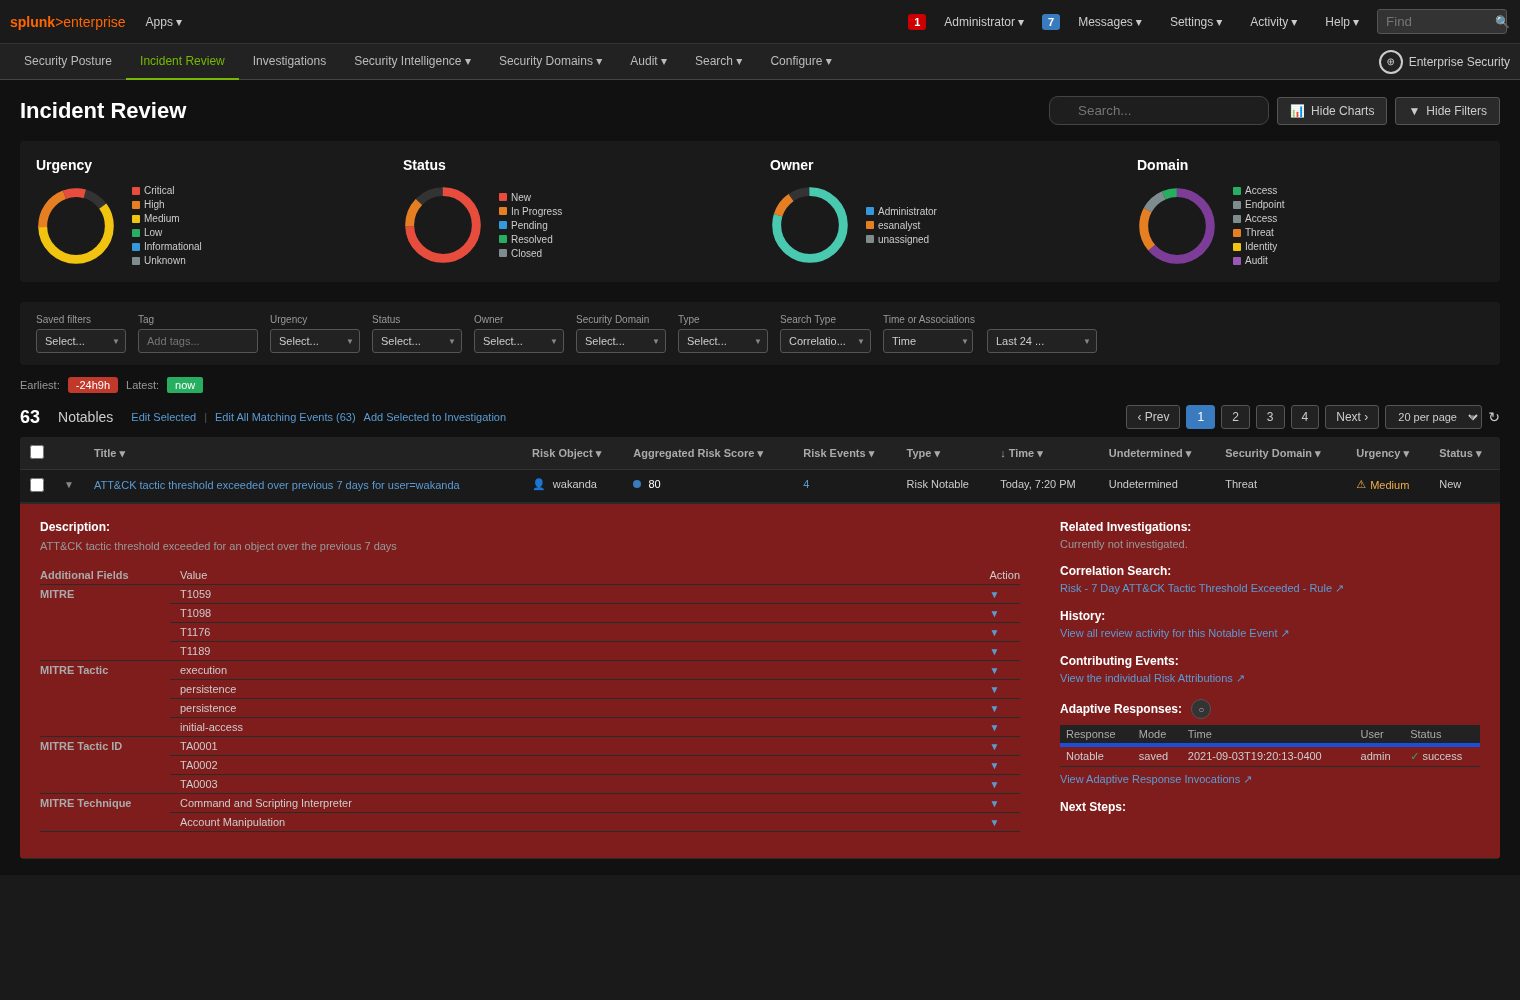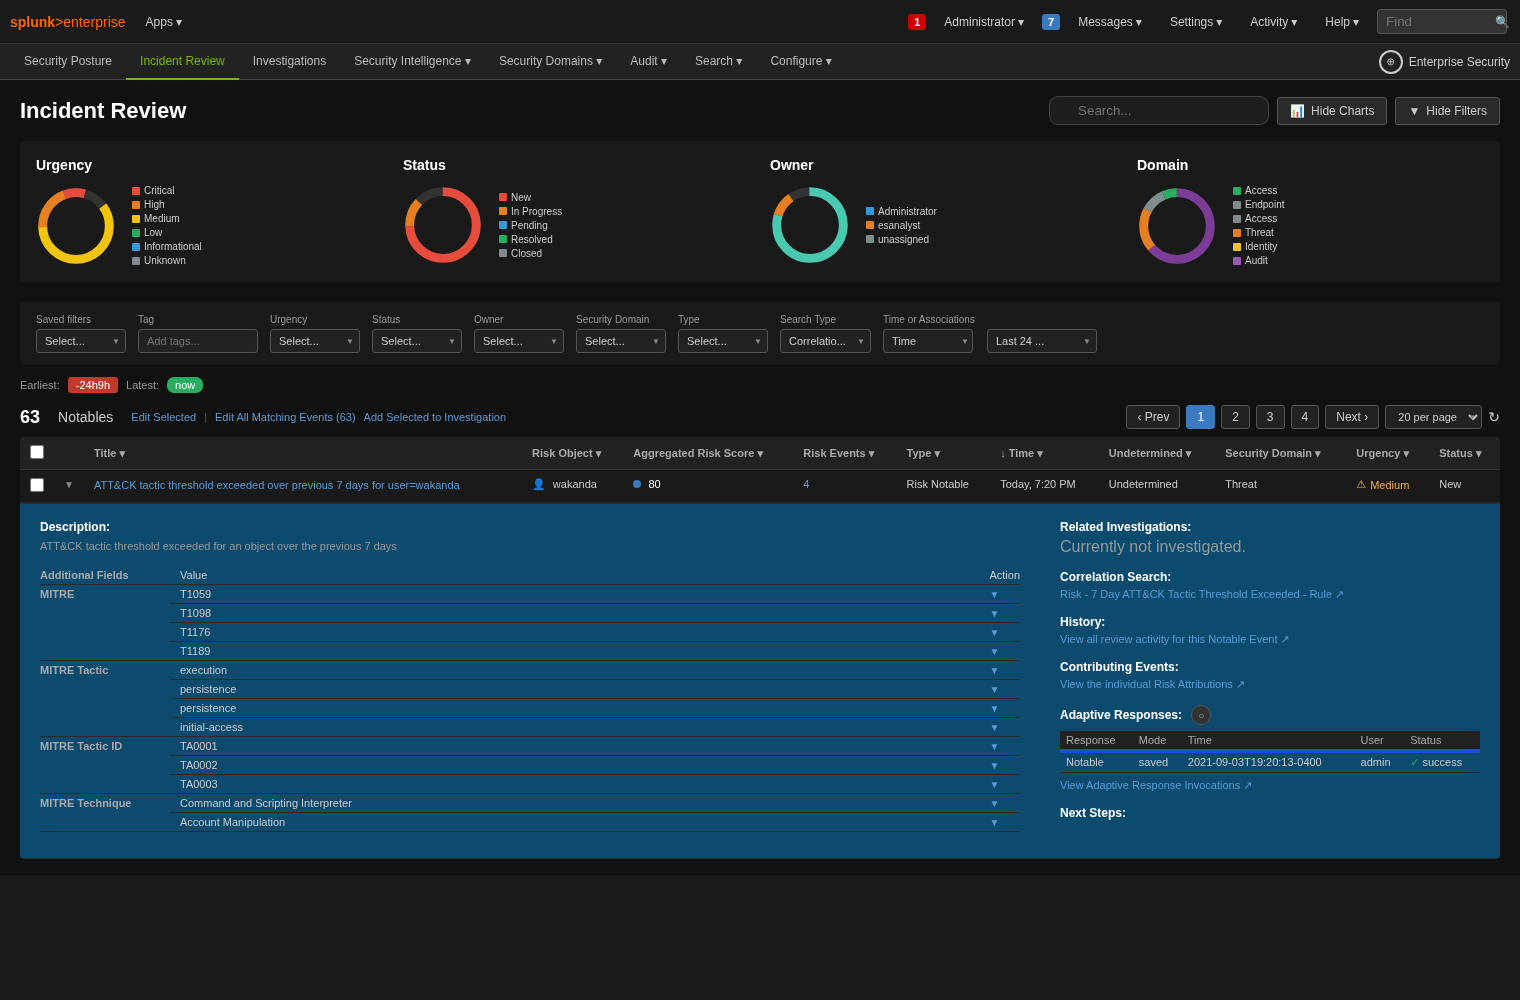--- a/index.html
+++ b/index.html
@@ -50,21 +50,21 @@
     .filter-group { display: flex; flex-direction: column; gap: 4px; }
     .filter-label { font-size: 10px; color: #999; }
     .filter-select { background: #222; border: 1px solid #555; color: #ccc; padding: 5px 24px 5px 8px; border-radius: 3px; font-size: 11px; cursor: pointer; appearance: none; -webkit-appearance: none; min-width: 90px; }
     .filter-input { background: #222; border: 1px solid #555; color: #ccc; padding: 5px 8px; border-radius: 3px; font-size: 11px; width: 120px; }
     .select-wrap { position: relative; display: inline-block; }
     .select-wrap::after { content: '▼'; position: absolute; right: 6px; top: 50%; transform: translateY(-50%); font-size: 8px; color: #888; pointer-events: none; }
 
     
     .time-range { display: flex; align-items: center; gap: 8px; margin-bottom: 12px; font-size: 11px; color: #999; }
     .time-badge { background: #c0392b; color: #fff; padding: 2px 8px; border-radius: 3px; font-size: 11px; cursor: pointer; }
-    .time-badge-green { background: #27ae60; color: #fff; padding: 2px 8px; border-radius: 7px; font-size: 11px; cursor: pointer; }
+    .time-badge-green { background: #27ae60; color: #fff; padding: 2px 8px; border-radius: 2px; font-size: 11px; cursor: pointer; }
 
     
     .notables-bar { display: flex; align-items: center; gap: 18px; margin-bottom: 8px; }
     .notables-count { font-size: 18px; font-weight: bold; color: #fff; }
     .notables-label { font-size: 14px; color: #ccc; }
     .notables-actions { display: flex; gap: 8px; font-size: 11px; color: #5b9bd5; }
     .notables-actions a { color: #5b9bd5; text-decoration: none; cursor: pointer; }
     .pagination { margin-left: auto; display: flex; align-items: center; gap: 6px; }
     .page-btn { background: #222; border: 1px solid #555; color: #ccc; padding: 4px 10px; border-radius: 3px; cursor: pointer; font-size: 12px; }
     .page-btn.active { background: #3a7abf; color: #fff; border-color: #3a7abf; }
@@ -87,34 +87,34 @@
     .risk-events-link { color: #5b9bd5; cursor: pointer; }
     .type-badge { color: #ccc; }
     .disposition-val { color: #ccc; }
     .domain-val { color: #ccc; }
     .urgency-warn { color: #f0ad4e; display: flex; align-items: center; gap: 4px; }
     .urgency-warn::before { content: '⚠'; font-size: 11px; }
     .status-new { color: #ccc; }
 
     
     .expanded-row td { padding: 0; }
-    .expanded-content { display: flex; padding: 16px 20px; gap: 40px; background: #0c4a6e; border-top: 1px solid #2a2a2a; }
+    .expanded-content { display: flex; padding: 16px 20px; gap: 40px; background: #7f1d1d; border-top: 1px solid #2a2a2a; }
     .expanded-left { flex: 1; min-width: 0; }
     .expanded-right { width: 420px; flex-shrink: 0; }
     .exp-section-title { color: #fff; font-weight: bold; margin-bottom: 6px; font-size: 12px; }
     .exp-desc { color: #999; margin-bottom: 14px; font-size: 11px; }
     .exp-table { width: 100%; margin-bottom: 10px; }
     .exp-table td { padding: 3px 0; font-size: 11px; vertical-align: top; }
     .exp-table .field-name { color: #aaa; width: 130px; font-weight: bold; }
     .exp-table .field-value { color: #ccc; padding-left: 10px; }
     .exp-table .field-action { width: 20px; padding-left: 4px; }
     .dropdown-arrow { color: #5b9bd5; cursor: pointer; font-size: 10px; }
     .right-section { margin-bottom: 14px; }
     .right-section-title { color: #fff; font-weight: bold; margin-bottom: 4px; font-size: 12px; }
-    .right-section-text { color: #999; font-size: 16px; margin-bottom: 0; }
+    .right-section-text { color: #999; font-size: 11px; margin-bottom: 0; }
     .right-link { color: #5b9bd5; font-size: 11px; cursor: pointer; }
     .adaptive-badge { display: inline-flex; align-items: center; justify-content: center; width: 20px; height: 20px; border-radius: 50%; background: #333; border: 1px solid #555; font-size: 10px; margin-left: 6px; color: #aaa; }
     .inner-table { width: 100%; border-collapse: collapse; margin-top: 6px; font-size: 10px; }
     .inner-table th { color: #aaa; font-weight: normal; text-align: left; padding: 3px 6px; border-bottom: 4px solid #1d4ed8; }
     .inner-table td { color: #ccc; padding: 3px 6px; }
     .success-check { color: #27ae60; }
     .divider { color: #555; }
   </style>
 </head>
 <body>

